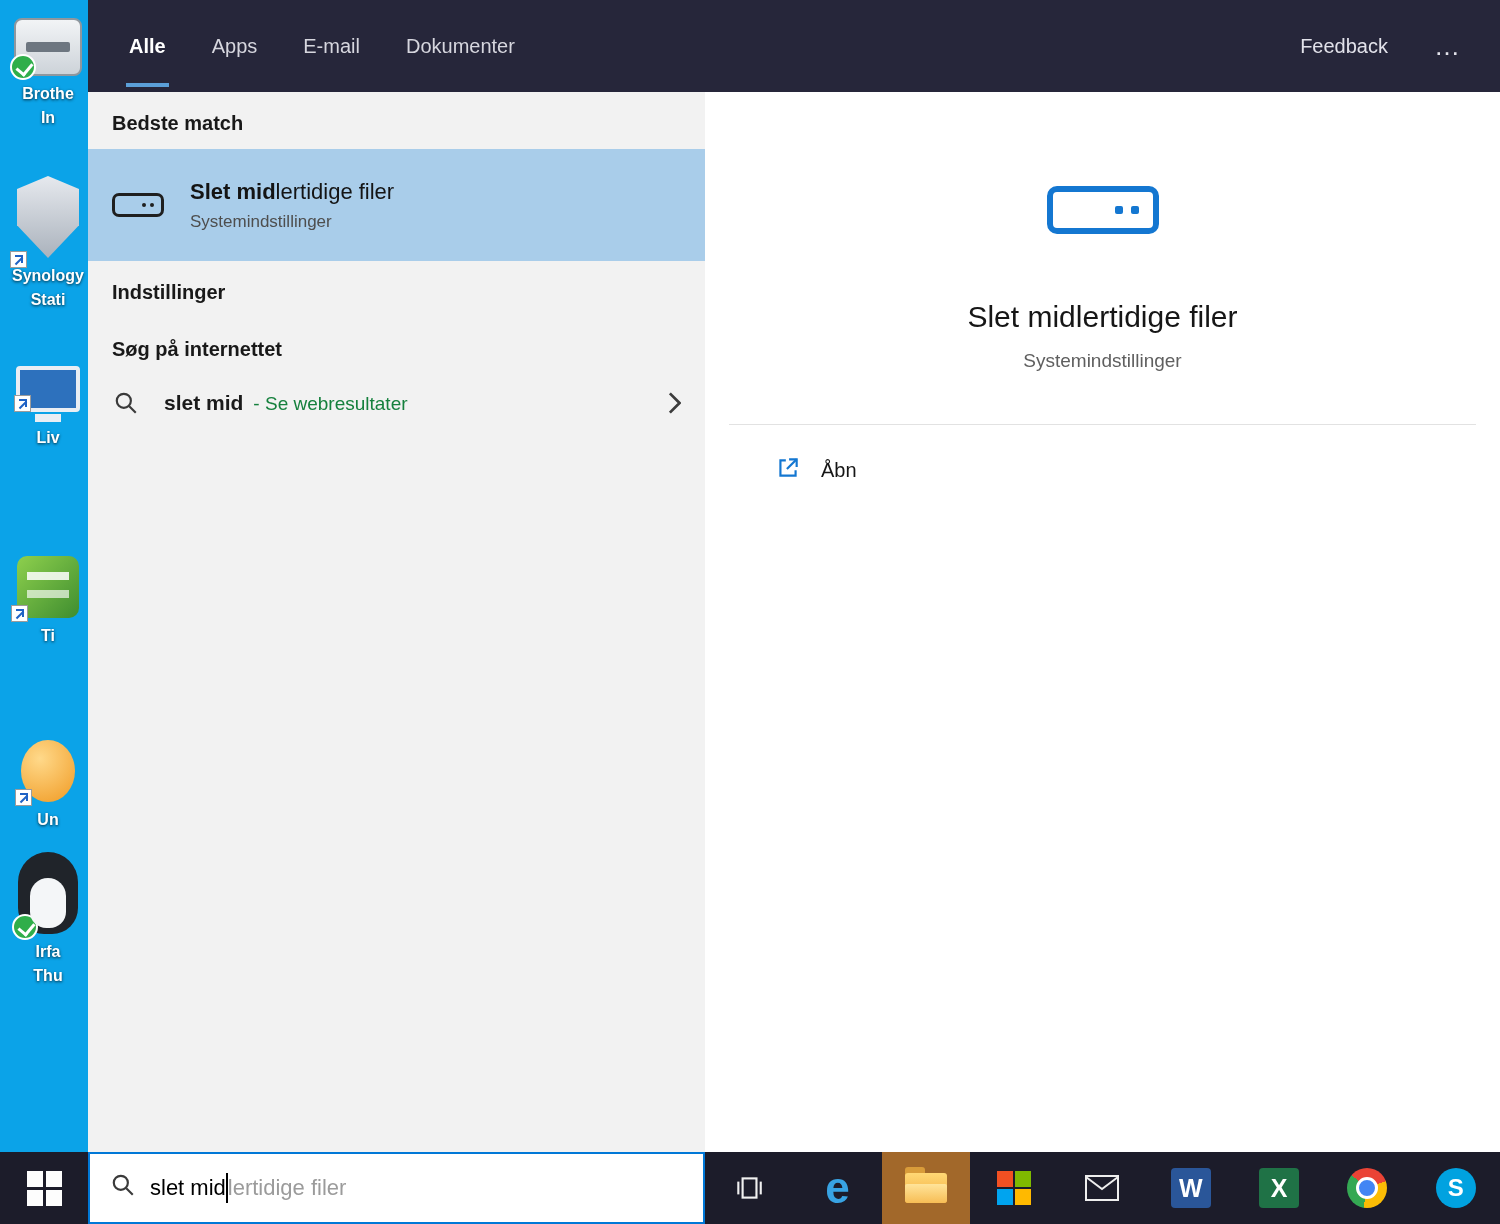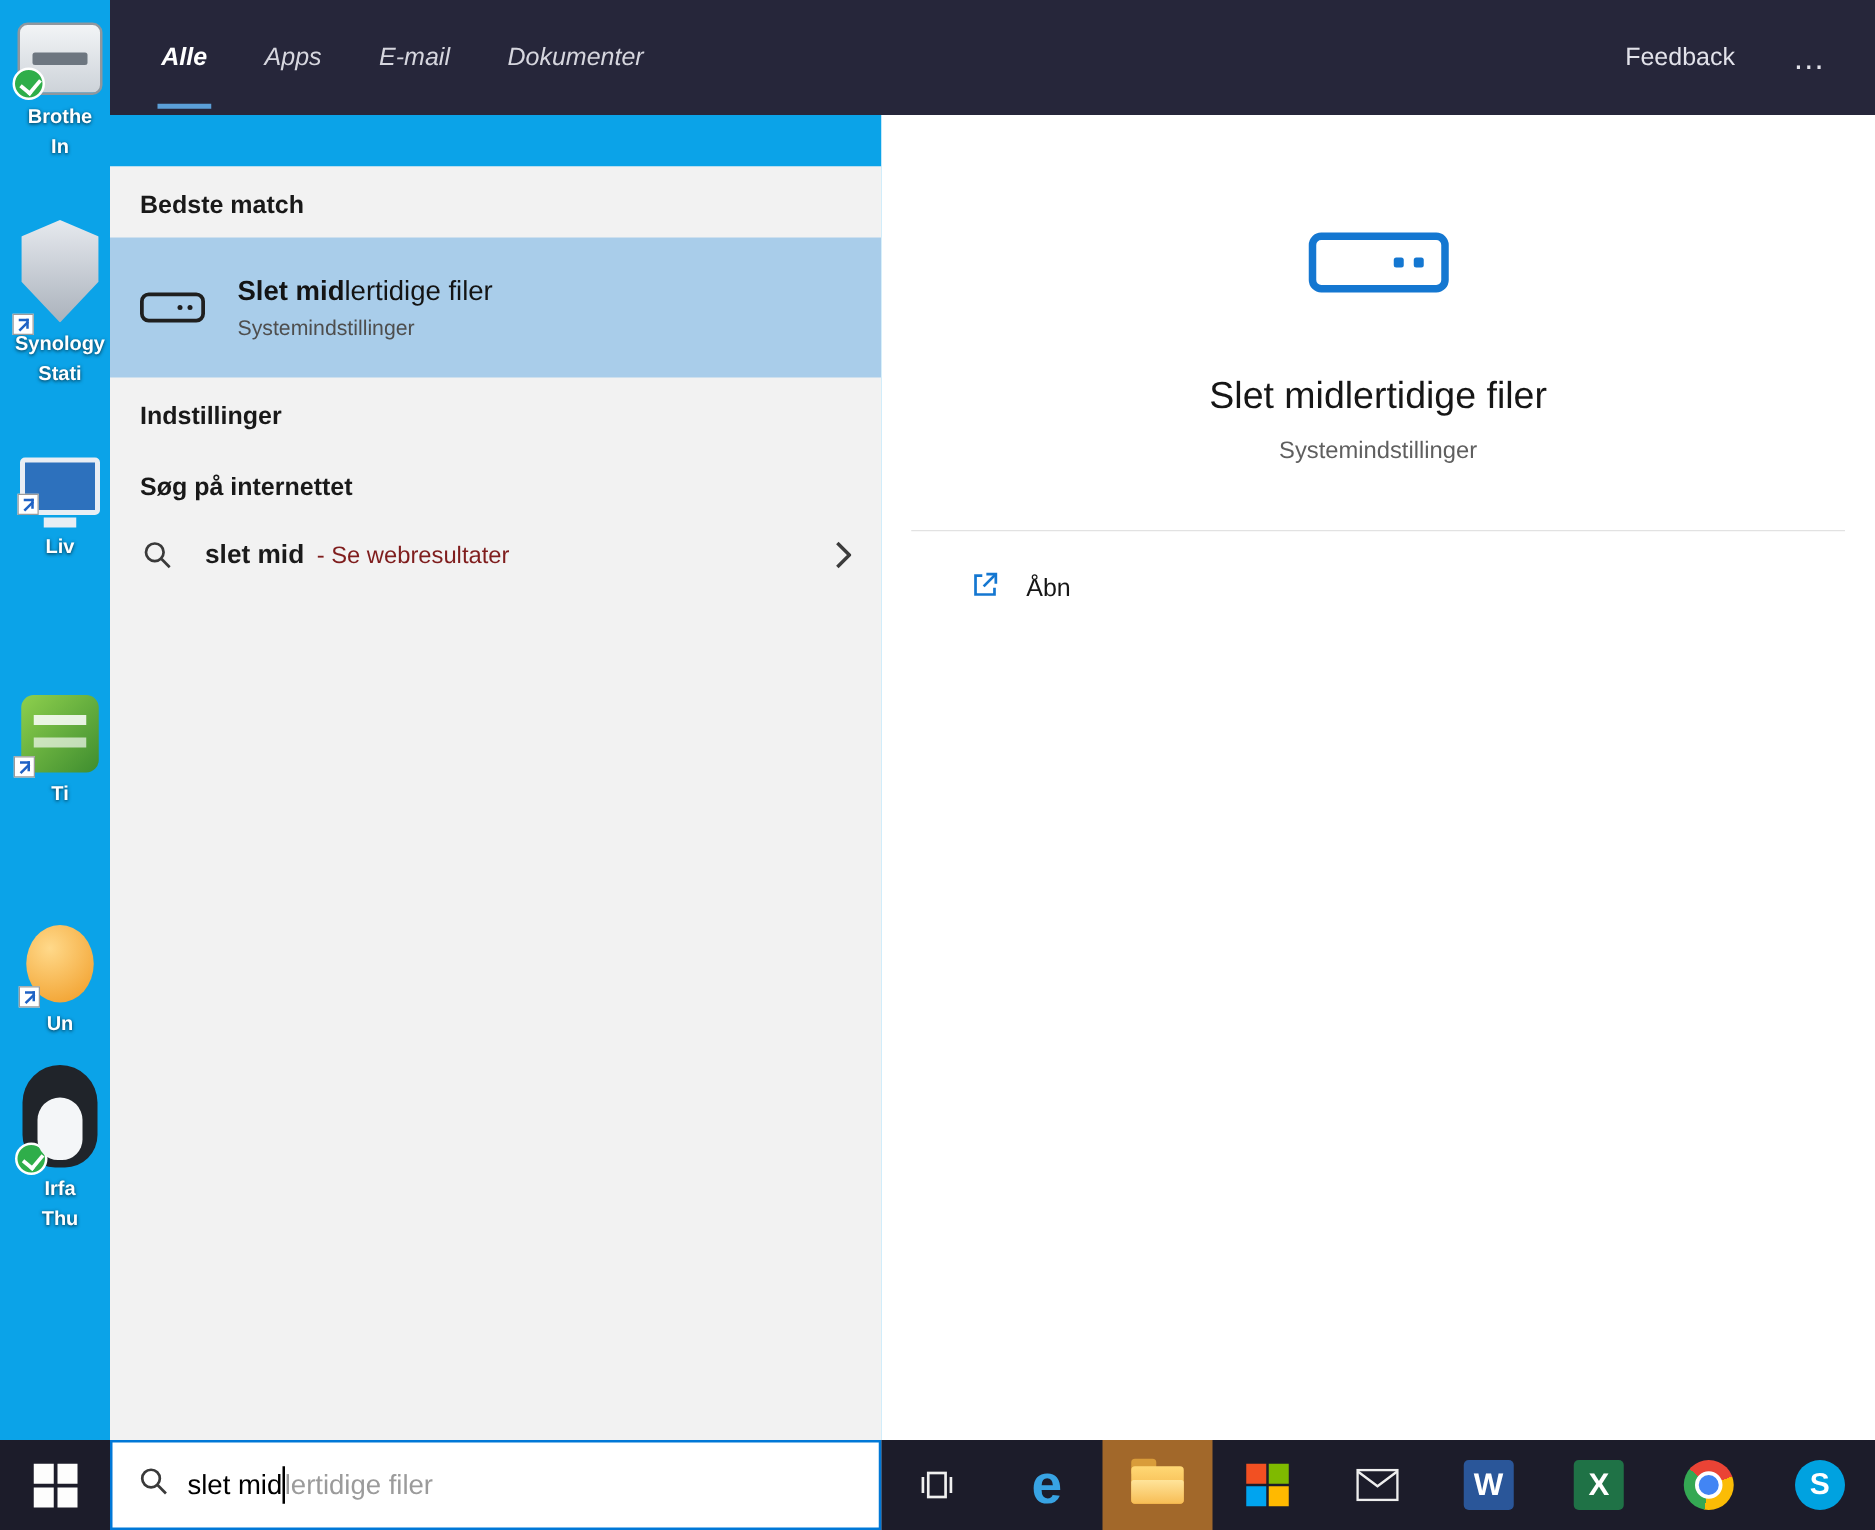--- a/index.html
+++ b/index.html
@@ -27,46 +27,46 @@
   .art-un { width:54px; height:62px; border-radius:50%; background:radial-gradient(circle at 35% 30%,#ffd98a,#f09a23); }
   .art-irfan { width:60px; height:82px; background:#20242a; border-radius:30px 30px 26px 26px; }
   .art-irfan::after { content:""; position:absolute; left:12px; right:12px; top:26px; bottom:6px; background:#f4f6f8; border-radius:22px 22px 20px 20px; }
   .shortcut { position:absolute; left:-6px; bottom:-4px; width:17px; height:17px; background:#fff; border:1px solid #9b9b9b; }
   .shortcut::before { content:""; position:absolute; left:3px; bottom:5px; width:10px; height:2px; background:#1f62c5; transform:rotate(-45deg); }
   .shortcut::after { content:""; position:absolute; right:3px; top:3px; width:6px; height:6px; border-top:2px solid #1f62c5; border-right:2px solid #1f62c5; }
 
   
   .search-panel { position:absolute; left:88px; top:0; width:1412px; height:1152px; display:flex; flex-direction:column; }
   .topbar { flex:0 0 92px; background:#26263a; display:flex; align-items:stretch; padding:0 38px 0 18px; }
-  .tab { display:flex; align-items:center; gap:9px; padding:0 23px; font-size:20px; color:#d6d6de; position:relative; cursor:pointer;font-style:italic; }
+  .tab { display:flex; align-items:center; gap:9px; padding:0 23px; font-size:20px; color:#d6d6de; position:relative; cursor:pointer; }
   .tab.active { color:#fff; font-weight:700; }
   .tab.active::after { content:""; position:absolute; left:20px; right:20px; bottom:5px; height:4px; background:#5b9fd8; }
   .caret-down { width:0; height:0; border-left:6px solid transparent; border-right:6px solid transparent; border-top:7px solid #d6d6de; }
   .topbar-right { margin-left:auto; display:flex; align-items:center; gap:46px; font-size:20px; color:#e2e2ea; }
   .ellipsis { font-size:26px; letter-spacing:2px; cursor:pointer; }
 
   .panel-body { flex:1; display:flex; min-height:0; }
-  .results { flex:0 0 617px; width:617px; background:#f2f2f2;margin-top:41px; }
+  .results { flex:0 0 617px; width:617px; background:#f2f2f2; }
   .section-header { font-size:20px; font-weight:700; color:#191919; padding:20px 24px 14px; }
   .best-match { height:112px; background:#a9cdea; display:flex; align-items:center; gap:26px; padding:0 24px; cursor:pointer; }
   .drive { position:relative; border:3px solid #1f1f1f; border-radius:7px; background:transparent; }
   .drive .dot { position:absolute; top:50%; transform:translateY(-50%); background:#1f1f1f; border-radius:50%; }
   .drive.lg { width:52px; height:24px; flex:0 0 52px; }
   .drive.lg .dot { width:4px; height:4px; }
   .drive.lg .d1 { right:7px; } .drive.lg .d2 { right:15px; }
   .drive.sm { width:28px; height:14px; border-width:2px; border-radius:4px; flex:0 0 28px; }
   .drive.sm .dot { width:3px; height:3px; }
   .drive.sm .d1 { right:4px; } .drive.sm .d2 { right:9px; }
   .bm-title { font-size:22px; color:#141414; }
   .bm-title .match { font-weight:700; }
   .bm-sub { font-size:17px; color:#4e4e4e; margin-top:7px; }
   .row { display:flex; align-items:center; height:56px; padding:0 24px; gap:24px; cursor:pointer; }
   .row-label { font-size:21px; color:#1b1b1b; }
   .web-query { font-size:21px; font-weight:700; color:#1b1b1b; }
-  .web-suffix { font-size:19px; color:#7f1d1d; margin-left:10px; }
+  .web-suffix { font-size:19px; color:#15803d; margin-left:10px; }
   .chev { margin-left:auto; display:flex; align-items:center; }
   .iconcell { flex:0 0 28px; display:flex; justify-content:center; }
 
   .preview { flex:1; background:#fff; display:flex; flex-direction:column; align-items:center; padding-top:94px; }
   .drive.xl { width:112px; height:48px; border:6px solid #1477d1; border-radius:10px; }
   .drive.xl .dot { width:8px; height:8px; border-radius:2px; background:#1477d1; }
   .drive.xl .d1 { right:14px; } .drive.xl .d2 { right:30px; }
   .pv-title { margin-top:66px; font-size:30px; color:#161616; }
   .pv-sub { margin-top:16px; font-size:19px; color:#5f5f5f; }
   .divider { margin-top:52px; height:1px; background:#e2e2e2; width:calc(100% - 48px); }

